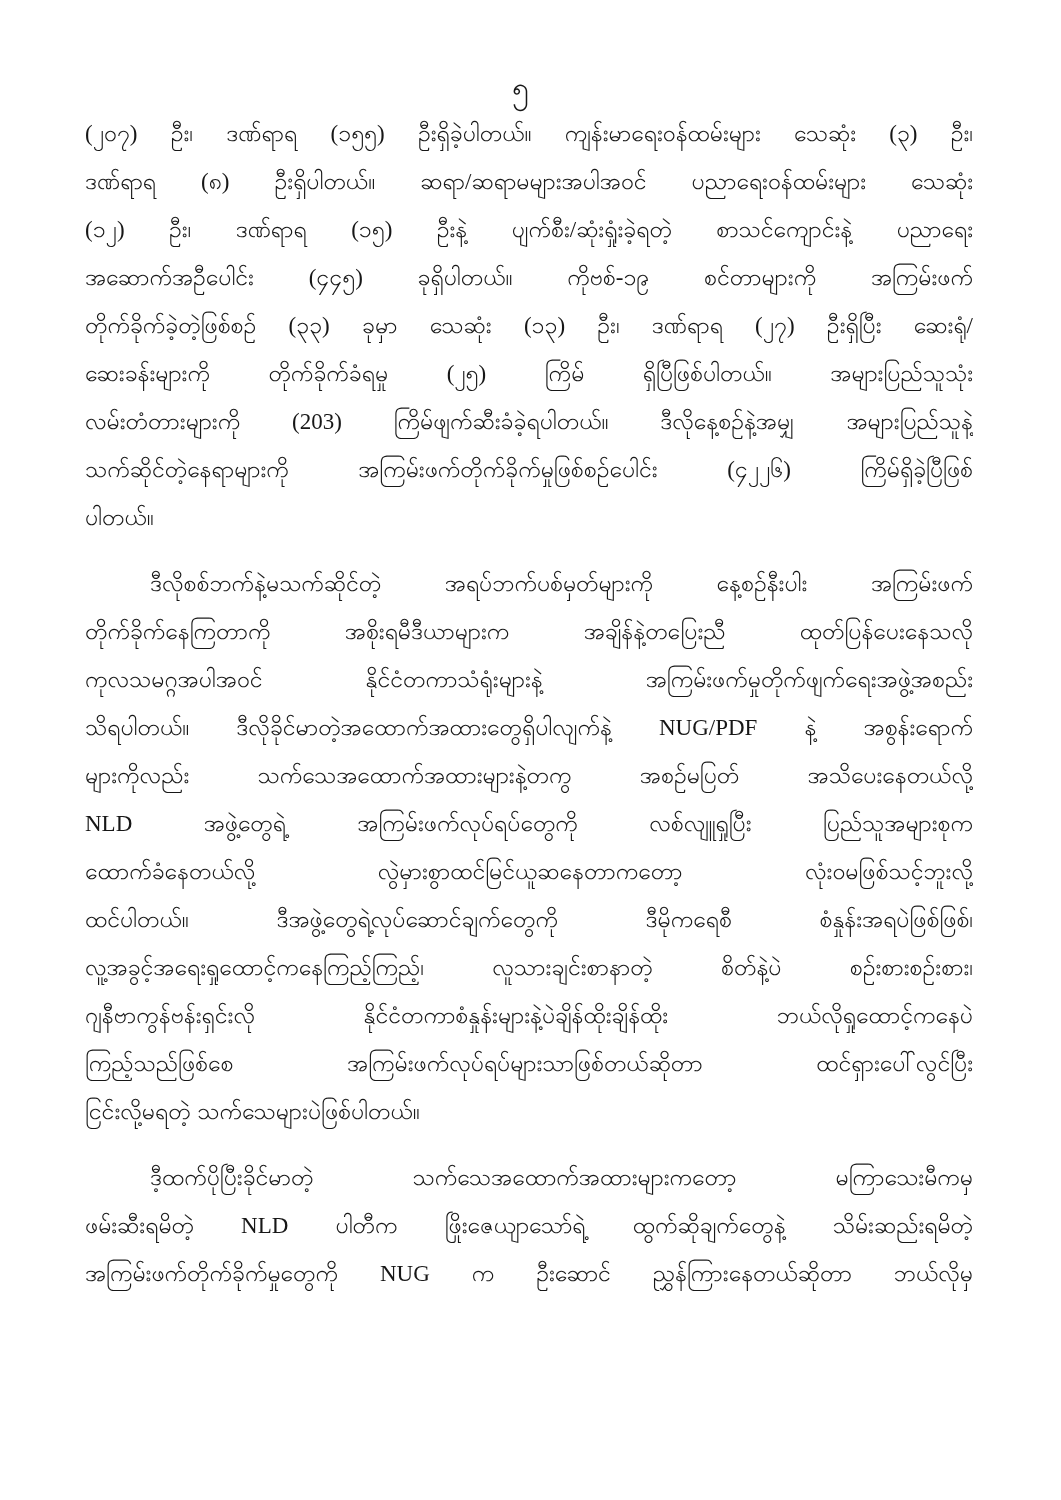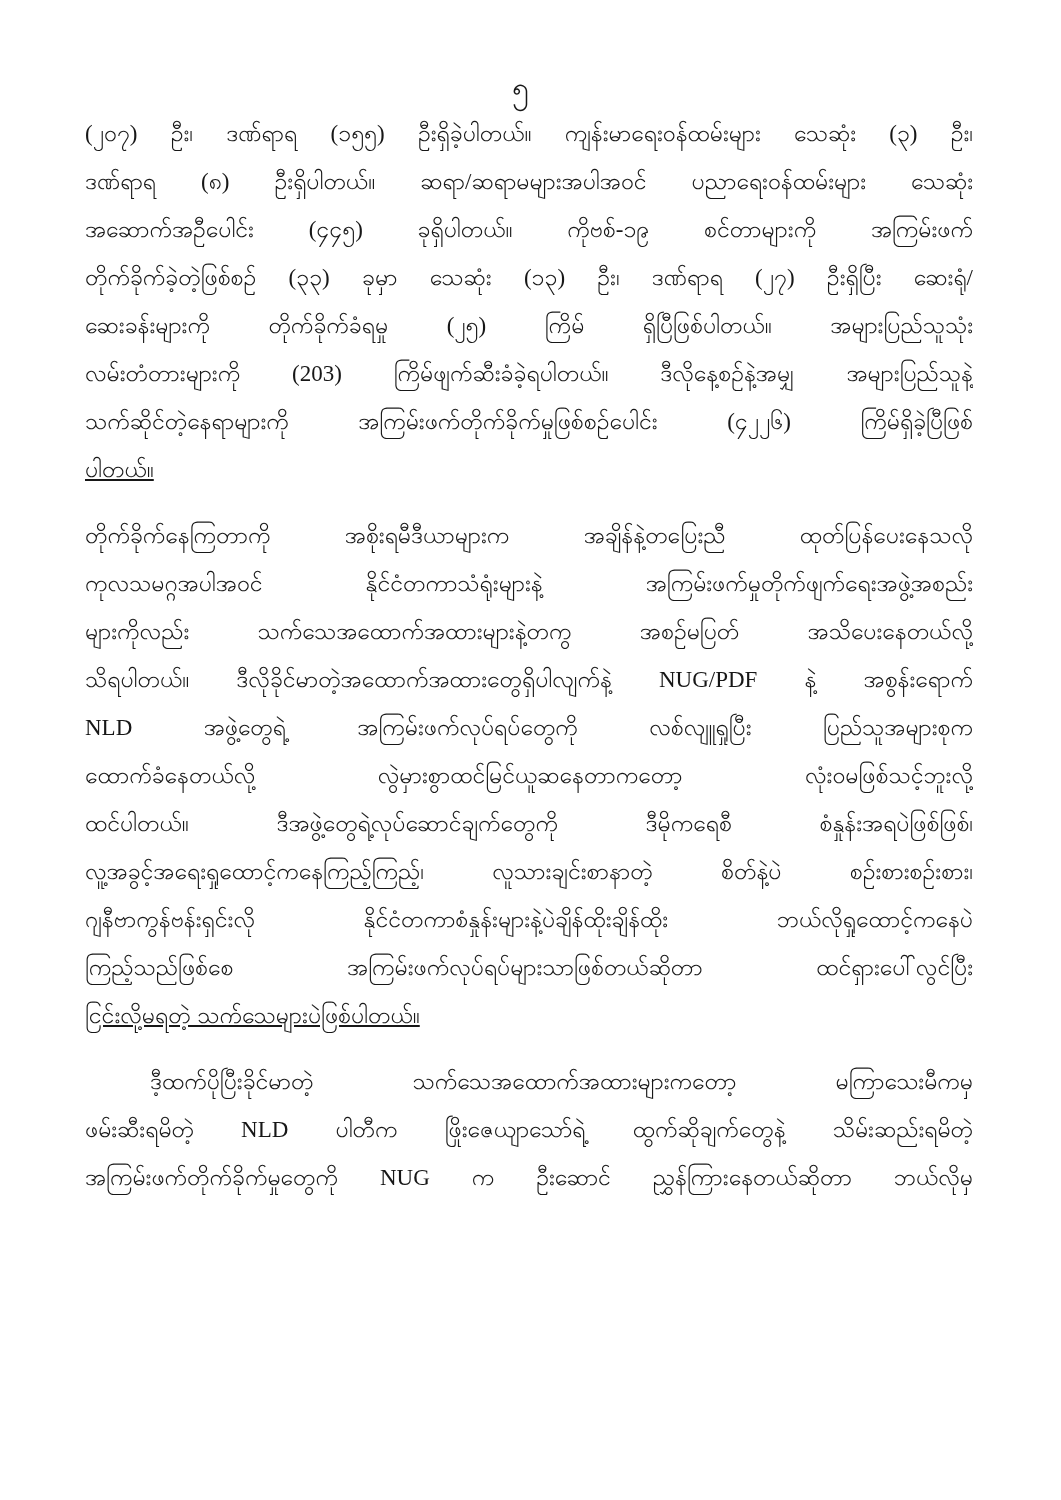--- a/index.html
+++ b/index.html
@@ -44,52 +44,53 @@
     overflow: hidden;
     text-align: justify;
     text-align-last: justify;
     -moz-text-align-last: justify;
     word-spacing: 1px;
     white-space: normal;
   }
   .line.noj {
     text-align: center;
     text-align-last: left;
-    text-decoration: underline;
     -moz-text-align-last: left;
   }
   .line.indent {
     text-indent: 65px;
   }
 </style>
 </head>
 <body>
 
 <div class="page">
 
   <div class="page-number">၅</div>
 
   <div class="content">
 
     <div class="para">
       <div class="line">(၂၀၇) ဦး၊ ဒဏ်ရာရ (၁၅၅) ဦးရှိခဲ့ပါတယ်။ ကျန်းမာရေးဝန်ထမ်းများ သေဆုံး (၃) ဦး၊</div>
       <div class="line">ဒဏ်ရာရ (၈) ဦးရှိပါတယ်။ ဆရာ/ဆရာမများအပါအဝင် ပညာရေးဝန်ထမ်းများ သေဆုံး</div>
+      <div class="line">(၁၂) ဦး၊ ဒဏ်ရာရ (၁၅) ဦးနဲ့ ပျက်စီး/ဆုံးရှုံးခဲ့ရတဲ့ စာသင်ကျောင်းနဲ့ ပညာရေး</div>
       <div class="line">အဆောက်အဦပေါင်း (၄၄၅) ခုရှိပါတယ်။ ကိုဗစ်-၁၉ စင်တာများကို အကြမ်းဖက်</div>
       <div class="line">တိုက်ခိုက်ခဲ့တဲ့ဖြစ်စဉ် (၃၃) ခုမှာ သေဆုံး (၁၃) ဦး၊ ဒဏ်ရာရ (၂၇) ဦးရှိပြီး ဆေးရုံ/</div>
       <div class="line">ဆေးခန်းများကို တိုက်ခိုက်ခံရမှု (၂၅) ကြိမ် ရှိပြီဖြစ်ပါတယ်။ အများပြည်သူသုံး</div>
       <div class="line">လမ်းတံတားများကို (203) ကြိမ်ဖျက်ဆီးခံခဲ့ရပါတယ်။ ဒီလိုနေ့စဉ်နဲ့အမျှ အများပြည်သူနဲ့</div>
       <div class="line">သက်ဆိုင်တဲ့နေရာများကို အကြမ်းဖက်တိုက်ခိုက်မှုဖြစ်စဉ်ပေါင်း (၄၂၂၆) ကြိမ်ရှိခဲ့ပြီဖြစ်</div>
       <div class="line noj">ပါတယ်။</div>
     </div>
 
     <div class="para">
+      <div class="line indent">ဒီလိုစစ်ဘက်နဲ့မသက်ဆိုင်တဲ့ အရပ်ဘက်ပစ်မှတ်များကို နေ့စဉ်နီးပါး အကြမ်းဖက်</div>
       <div class="line">တိုက်ခိုက်နေကြတာကို အစိုးရမီဒီယာများက အချိန်နဲ့တပြေးညီ ထုတ်ပြန်ပေးနေသလို</div>
       <div class="line">ကုလသမဂ္ဂအပါအဝင် နိုင်ငံတကာသံရုံးများနဲ့ အကြမ်းဖက်မှုတိုက်ဖျက်ရေးအဖွဲ့အစည်း</div>
+      <div class="line">သိရပါတယ်။ ဒီလိုခိုင်မာတဲ့အထောက်အထားတွေရှိပါလျက်နဲ့ NUG/PDF နဲ့ အစွန်းရောက်</div>
       <div class="line">များကိုလည်း သက်သေအထောက်အထားများနဲ့တကွ အစဉ်မပြတ် အသိပေးနေတယ်လို့</div>
-      <div class="line">သိရပါတယ်။ ဒီလိုခိုင်မာတဲ့အထောက်အထားတွေရှိပါလျက်နဲ့ NUG/PDF နဲ့ အစွန်းရောက်</div>
       <div class="line">NLD အဖွဲ့တွေရဲ့ အကြမ်းဖက်လုပ်ရပ်တွေကို လစ်လျူရှုပြီး ပြည်သူအများစုက</div>
       <div class="line">ထောက်ခံနေတယ်လို့ လွဲမှားစွာထင်မြင်ယူဆနေတာကတော့ လုံးဝမဖြစ်သင့်ဘူးလို့</div>
       <div class="line">ထင်ပါတယ်။ ဒီအဖွဲ့တွေရဲ့လုပ်ဆောင်ချက်တွေကို ဒီမိုကရေစီ စံနှုန်းအရပဲဖြစ်ဖြစ်၊</div>
       <div class="line">လူ့အခွင့်အရေးရှုထောင့်ကနေကြည့်ကြည့်၊ လူသားချင်းစာနာတဲ့ စိတ်နဲ့ပဲ စဉ်းစားစဉ်းစား၊</div>
       <div class="line">ဂျနီဗာကွန်ဗန်းရှင်းလို နိုင်ငံတကာစံနှုန်းများနဲ့ပဲချိန်ထိုးချိန်ထိုး ဘယ်လိုရှုထောင့်ကနေပဲ</div>
       <div class="line">ကြည့်သည်ဖြစ်စေ အကြမ်းဖက်လုပ်ရပ်များသာဖြစ်တယ်ဆိုတာ ထင်ရှားပေါ်လွင်ပြီး</div>
       <div class="line noj">ငြင်းလို့မရတဲ့ သက်သေများပဲဖြစ်ပါတယ်။</div>
     </div>
 
     <div class="para">

